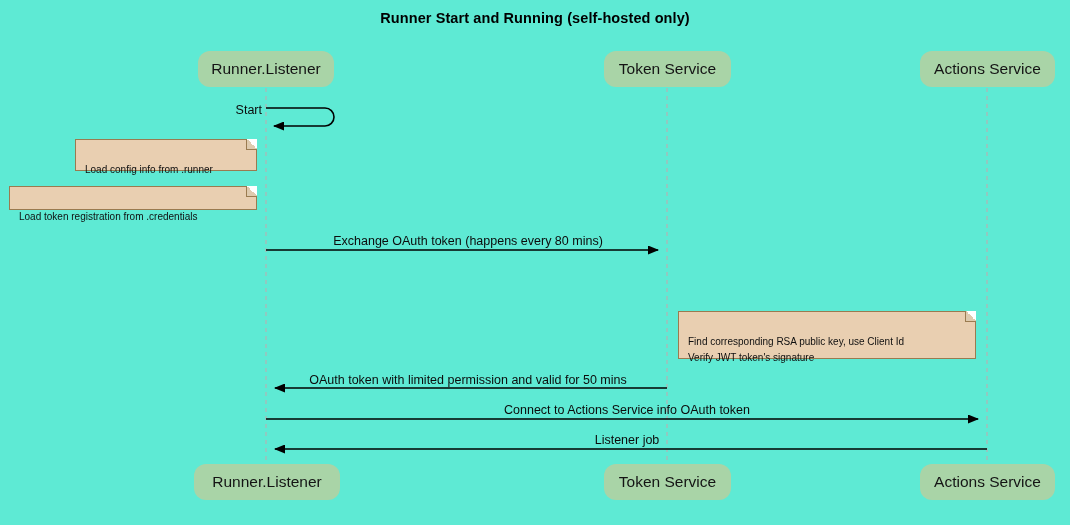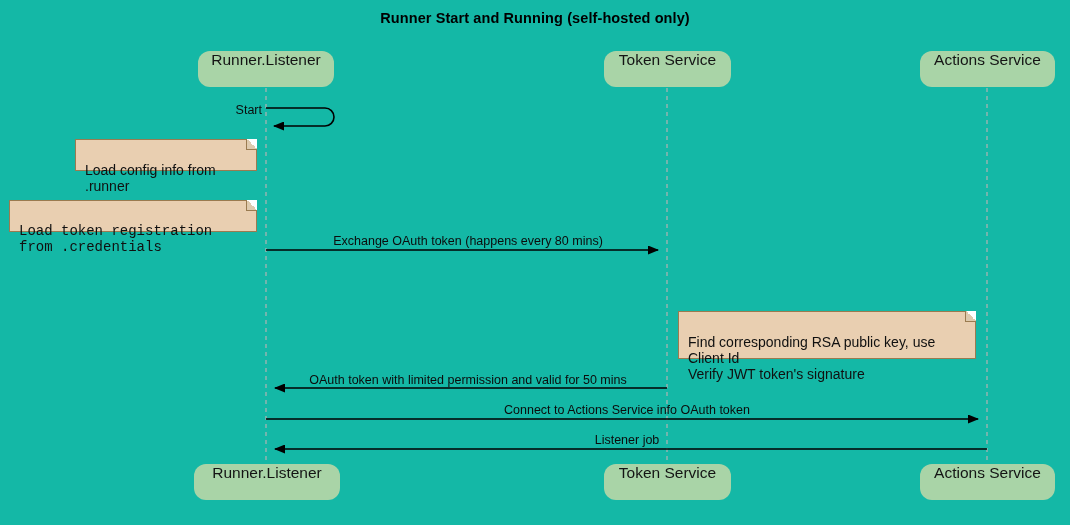--- a/index.html
+++ b/index.html
@@ -9,21 +9,21 @@
   }
   body {
     font-family: "Liberation Sans", sans-serif;
     color: #000000;
   }
   #diagram {
     position: relative;
     width: 1070px;
     height: 525px;
     overflow: hidden;
-    background: #14b8a6;
+    background: #5eead4;
   }
   #svg-layer {
     position: absolute;
     left: 0;
     top: 0;
     width: 1070px;
     height: 525px;
   }
   .html-layer {
     position: absolute;
@@ -44,33 +44,33 @@
     font-weight: bold;
     letter-spacing: 0.1px;
   }
 
   .actor-box {
     position: absolute;
     height: 36px;
     border-radius: 12px;
     background: #a9d4a7;
     display: flex;
-    align-items: flex-start;
+    align-items: center;
     justify-content: center;
     font-size: 15.5px;
     color: #141414;
     box-sizing: border-box;
   }
 
   .note-box {
     position: absolute;
     background: #e9cfb1;
     border: 1px solid #9a7b50;
     box-sizing: border-box;
-    font-size: 14px;
+    font-size: 10px;
     line-height: 16px;
     color: #101010;
     padding: 6px 9px 6px 9px;
     white-space: pre-line;
   }
   .note-fold {
     position: absolute;
     top: -1px;
     right: -1px;
     width: 11px;
@@ -164,21 +164,21 @@
 
     <div class="msg-label center" style="left:627px; top:403px;">Connect to Actions Service info OAuth token</div>
 
     <div class="msg-label center" style="left:627px; top:433px;">Listener job</div>
 
     <div class="note-box" style="left:75px; top:139px; width:182px; height:32px;">
       <span>Load config info from .runner</span>
       <span class="note-fold"></span>
     </div>
 
-    <div class="note-box" style="left:9px; top:200px; width:248px; height:32px;font-family:Liberation Mono, monospace;">
+    <div class="note-box" style="left:9px; top:186px; width:248px; height:24px;">
       <span>Load token registration from .credentials</span>
       <span class="note-fold"></span>
     </div>
 
 
     <div class="note-box" style="left:678px; top:311px; width:298px; height:48px;">
       <span>Find corresponding RSA public key, use Client Id
 Verify JWT token's signature</span>
       <span class="note-fold"></span>
     </div>

